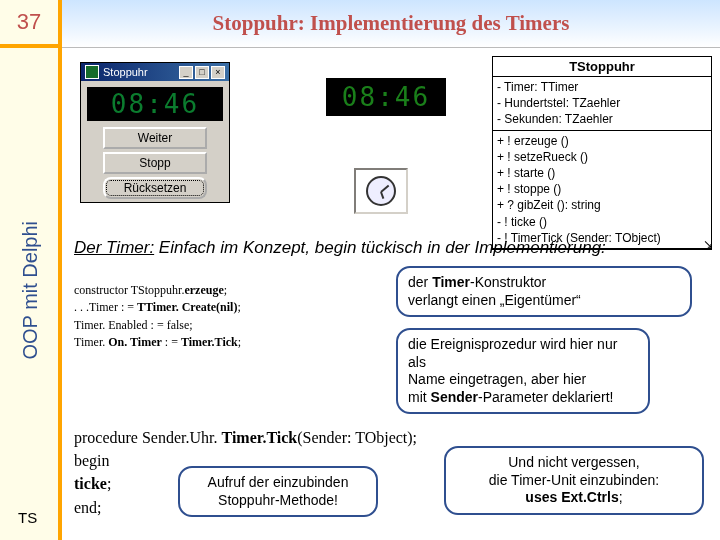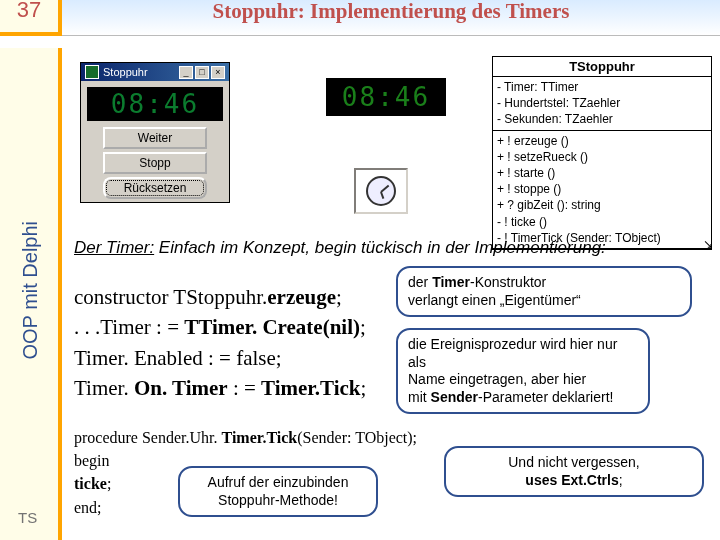--- a/index.html
+++ b/index.html
@@ -8,21 +8,21 @@
     font-family: Arial, sans-serif;
     background: #fff;
     width: 720px;
     height: 540px;
     position: relative;
     overflow: hidden;
   }
   .header {
     display: flex;
     height: 36px;
-    align-items: flex-end;
+    align-items: flex-start;
   }
   .page-num {
     width: 62px;
     height: 48px;
     display: flex;
     align-items: center;
     justify-content: center;
     background: #fffde8;
     border-right: 4px solid #ffa500;
     border-bottom: 4px solid #ffa500;
@@ -59,21 +59,21 @@
     transform: rotate(-90deg);
     font-size: 20px;
     color: #2f4f8f;
     white-space: nowrap;
   }
   .ts-label {
     position: absolute;
     left: 18px;
     bottom: 14px;
     font-size: 15px;
-    color: #737373;
+    color: #000000;
   }
   .content {
     position: absolute;
     left: 66px;
     top: 48px;
     right: 0;
     bottom: 0;
   }
   .mock-window {
     position: absolute;
@@ -167,21 +167,21 @@
     left: 8px;
     top: 190px;
     font-size: 17px;
     font-style: italic;
   }
   .caption .u { text-decoration: underline; }
   .code1 {
     position: absolute;
     left: 8px;
     top: 234px;
-    font-size: 21px;
+    font-size: 12px;
     font-family: "Times New Roman", serif;
     line-height: 1.45;
   }
   .callout {
     position: absolute;
     background: #fff;
     border: 2px solid #2f4f8f;
     border-radius: 14px;
     padding: 6px 10px;
     font-size: 14px;
@@ -285,16 +285,17 @@
     <div>end;</div>
   </div>
 
   <div class="callout callout3">
     <div>Aufruf der einzubinden</div>
     <div>Stoppuhr-Methode!</div>
   </div>
 
   <div class="callout callout4">
     <div>Und nicht vergessen,</div>
+    <div>die Timer-Unit einzubinden:</div>
     <div><b>uses Ext.Ctrls</b><span>;</span></div>
   </div>
 
 </div>
 
 </body></html>

